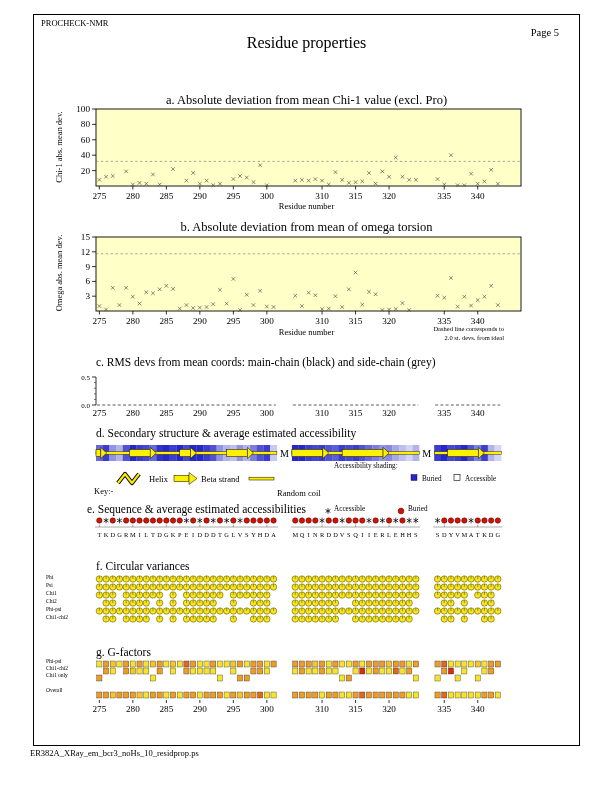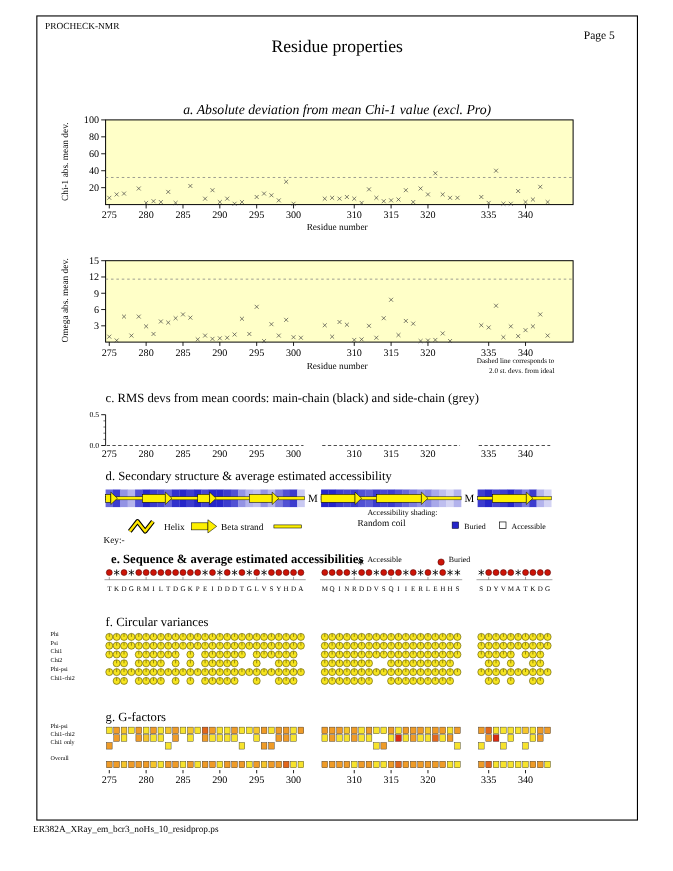--- a/index.html
+++ b/index.html
@@ -1,21 +1,21 @@
 <!DOCTYPE html>
 <html><head>
 <meta charset="utf-8">
 <style>
   html,body{margin:0;padding:0;background:#888;}
   .page{position:relative;width:612px;height:792px;background:#fff;font-family:"Liberation Serif",serif;color:#000;overflow:hidden;margin:0 auto;}
   .frame{position:absolute;left:33px;top:14px;width:545px;height:730px;border:1.4px solid #000;}
   .lbl{position:absolute;white-space:nowrap;line-height:1.05;}
   .c{left:0;width:545px;text-align:center;}
   .t8{font-size:8.5px;font-family:Liberation Serif, serif;} .t7{font-size:7.2px;} .t65{font-size:6.5px;} .t55{font-size:5.5px;}
-  .t10{font-size:10.5px;} .t11{font-size:11.5px;} .t12{font-size:12.5px;font-style:italic;}
+  .t10{font-size:10.5px;} .t11{font-size:11.5px;} .t12{font-size:12.5px;}
   .title{font-size:16px;} .subtitle{font-size:19px;}
   .vlab{position:absolute;width:110px;text-align:center;font-size:8.5px;transform:rotate(-90deg);}
   svg text{font-family:"Liberation Serif",serif;}
   .footer{position:absolute;left:30px;top:748px;font-size:8.5px;}
 </style>
 </head>
 <body>
 
 <div class="page">
   <div class="frame">
@@ -1353,37 +1353,38 @@
       </svg>
 
     <div class="lbl t8" style="left:7px;top:4px;">PROCHECK-NMR</div>
     <div class="lbl t10" style="right:20px;top:12px;">Page 5</div>
     <div class="lbl c title" style="top:20px;">Residue properties</div>
 
     <div class="lbl c t12" style="top:79px;">a. Absolute deviation from mean Chi-1 value (excl. Pro)</div>
     <div class="vlab" style="left:-30px;top:127px;">Chi-1 abs. mean dev.</div>
     <div class="lbl c t8" style="top:187px;">Residue number</div>
 
+    <div class="lbl c t12" style="top:206px;">b. Absolute deviation from mean of omega torsion</div>
     <div class="vlab" style="left:-30px;top:253px;">Omega abs. mean dev.</div>
     <div class="lbl c t8" style="top:313px;">Residue number</div>
     <div class="lbl t65" style="right:75px;top:311px;text-align:right;">Dashed line corresponds to</div>
     <div class="lbl t65" style="right:75px;top:320px;text-align:right;">2.0 st. devs. from ideal</div>
 
     <div class="lbl t11" style="left:62px;top:341px;">c. RMS devs from mean coords: main-chain (black) and side-chain (grey)</div>
 
     <div class="lbl t11" style="left:62px;top:412px;">d. Secondary structure &amp; average estimated accessibility</div>
     <div class="lbl t8" style="left:60px;top:460px;margin-top:12px;">Key:-</div>
     <div class="lbl t8" style="left:115px;top:460px;text-align:right;">Helix</div>
     <div class="lbl t8" style="left:167px;top:460px;">Beta strand</div>
-    <div class="lbl t8" style="left:243px;top:456px;margin-left:48px;">Random coil</div>
+    <div class="lbl t8" style="left:243px;top:474px;">Random coil</div>
     <div class="lbl t7" style="left:300px;top:448px;">Accessibility shading:</div>
     <div class="lbl t7" style="left:388px;top:461px;">Buried</div>
     <div class="lbl t7" style="left:431px;top:461px;">Accessible</div>
 
-    <div class="lbl t11" style="left:67px;top:488px;font-weight:bold;">e. Sequence &amp; average estimated accessibilities</div>
+    <div class="lbl t11" style="left:53px;top:488px;">e. Sequence &amp; average estimated accessibilities</div>
     <div class="lbl t7" style="left:300px;top:491px;">Accessible</div>
     <div class="lbl t7" style="left:374px;top:491px;">Buried</div>
 
     <div class="lbl t11" style="left:62px;top:545px;">f. Circular variances</div>
     <div class="lbl t55" style="left:12px;top:560px;">Phi</div>
     <div class="lbl t55" style="left:12px;top:568px;">Psi</div>
     <div class="lbl t55" style="left:12px;top:576px;">Chi1</div>
     <div class="lbl t55" style="left:12px;top:584px;">Chi2</div>
     <div class="lbl t55" style="left:12px;top:592px;">Phi-psi</div>
     <div class="lbl t55" style="left:12px;top:600px;">Chi1-chi2</div>

